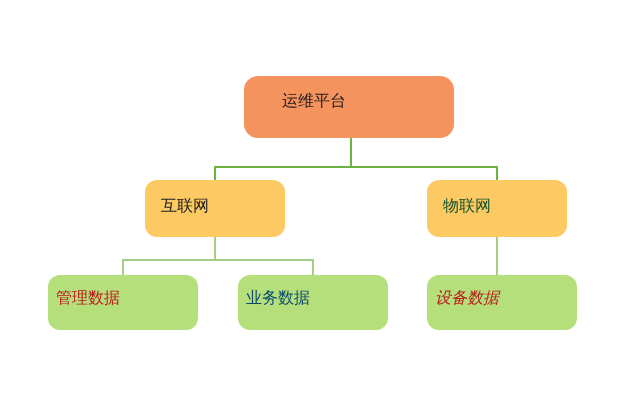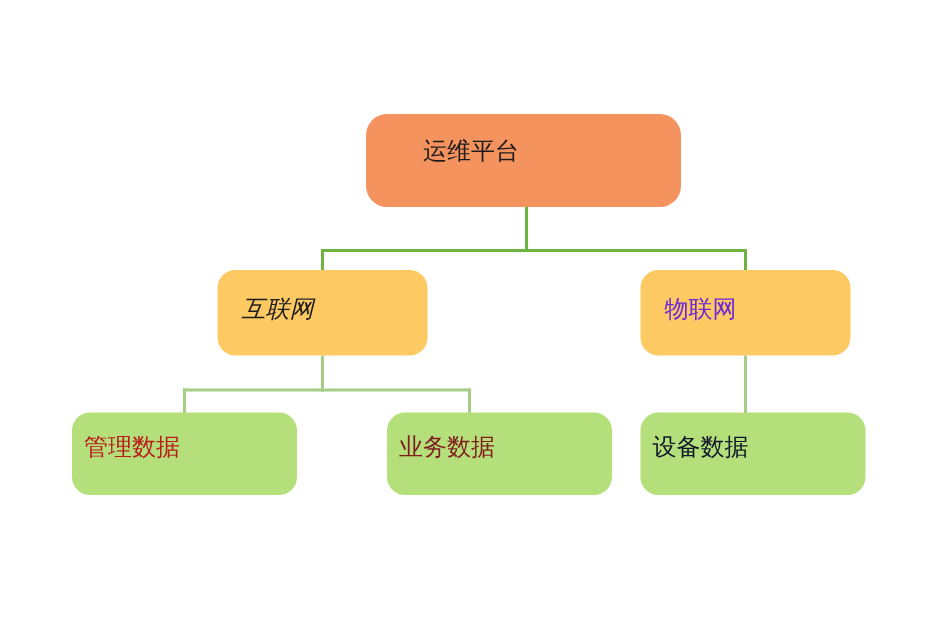--- a/index.html
+++ b/index.html
@@ -27,21 +27,20 @@
     left: 244px; top: 76px;
     width: 210px; height: 62px;
     border-radius: 14px;
     padding: 14px 0 0 38px;
   }
   .node-internet {
     left: 145px; top: 180px;
     width: 140px; height: 57px;
     border-radius: 12px;
     padding: 15px 0 0 16px;
-    font-style: italic;
   }
   .node-iot {
     left: 427px; top: 180px;
     width: 140px; height: 57px;
     border-radius: 12px;
     padding: 15px 0 0 16px;
   }
   .node-mgmt {
     left: 48px; top: 275px;
     width: 150px; height: 55px;
@@ -92,29 +91,29 @@
   <div class="link l-iot-drop" style="background-color: rgb(164, 206, 133);"></div>
 
   <div class="node node-root" style="background-color: rgb(245, 147, 95); color: rgb(28, 28, 28);">
     <span>运维平台</span>
   </div>
 
   <div class="node node-internet" style="background-color: rgb(252, 201, 98); color: rgb(28, 28, 28);">
     <span>互联网</span>
   </div>
 
-  <div class="node node-iot" style="background-color: rgb(252, 201, 98); color: #6d28d9;">
+  <div class="node node-iot" style="background-color: rgb(252, 201, 98); color: #14532d;">
     <span>物联网</span>
   </div>
 
   <div class="node node-mgmt" style="background-color: rgb(181, 223, 123); color: #b91c1c;">
     <span>管理数据</span>
   </div>
 
-  <div class="node node-business" style="background-color: rgb(181, 223, 123); color: #7f1d1d; margin-left: 20px;">
+  <div class="node node-business" style="background-color: rgb(181, 223, 123); color: #0c4a6e;">
     <span>业务数据</span>
   </div>
 
-  <div class="node node-device" style="background-color: rgb(181, 223, 123); color: #0f172a;">
+  <div class="node node-device" style="background-color: rgb(181, 223, 123); color: #b91c1c; font-style: italic;">
     <span>设备数据</span>
   </div>
 
 </div>
 
 </body></html>

